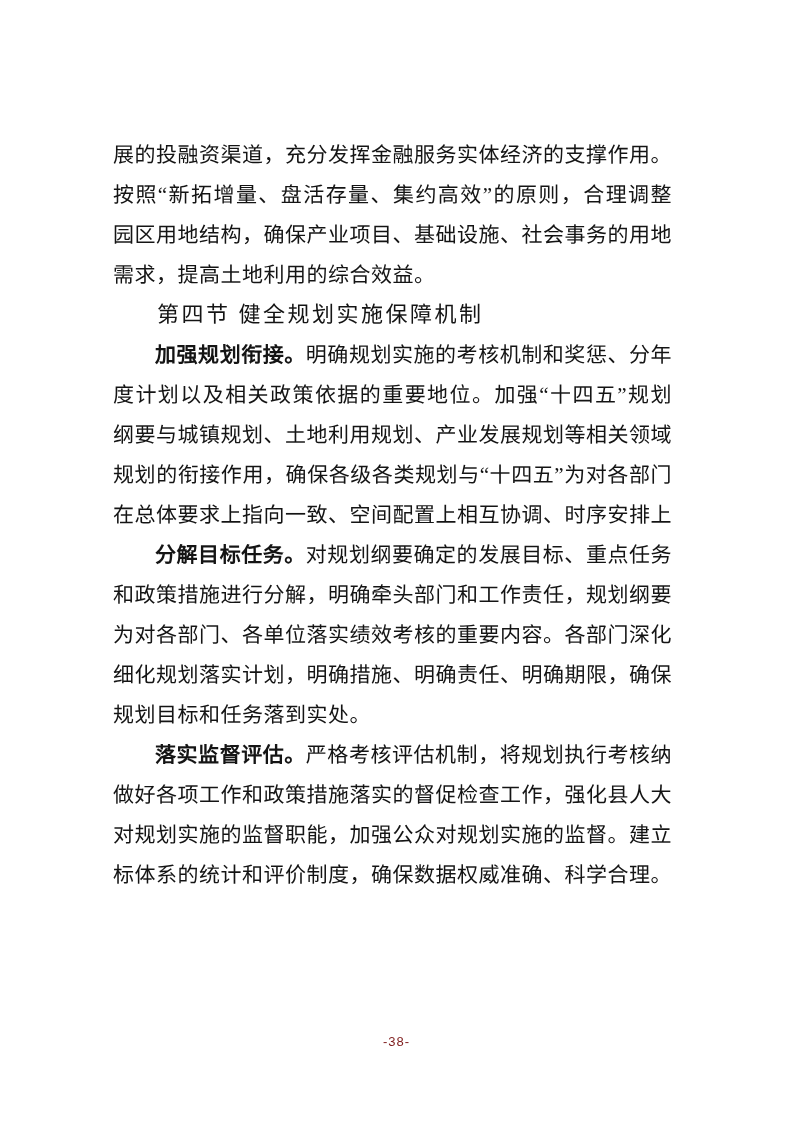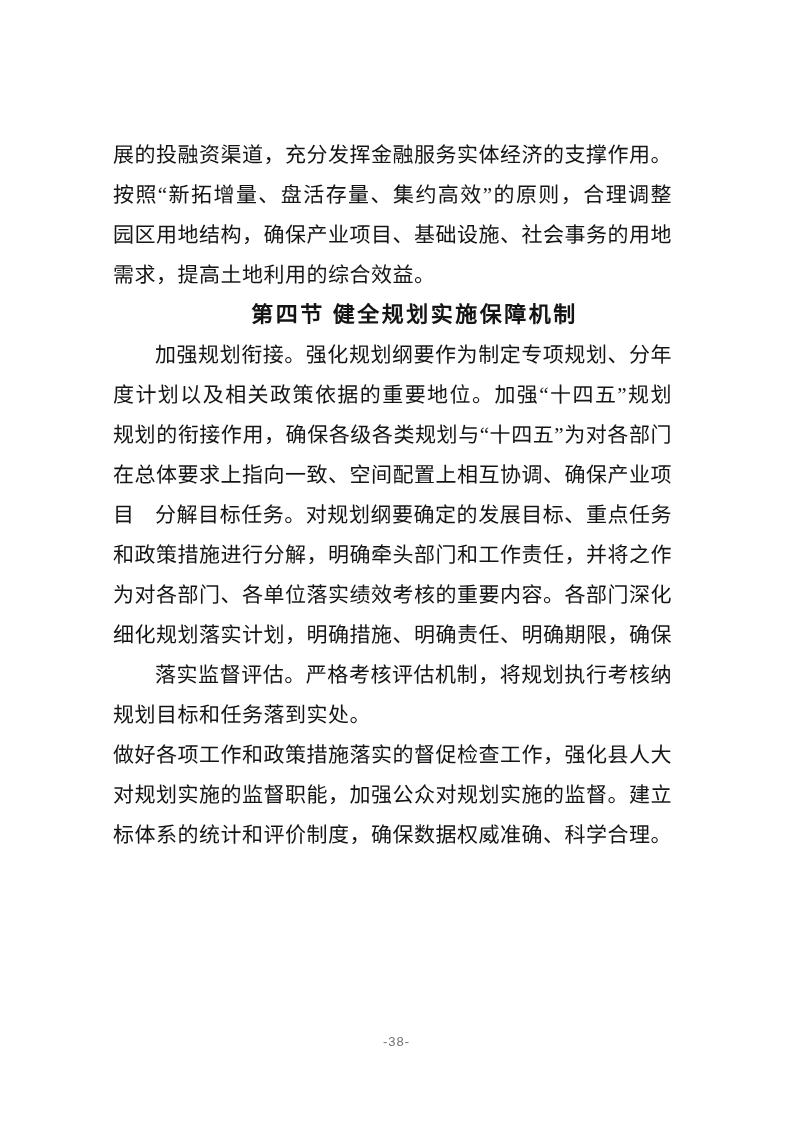--- a/index.html
+++ b/index.html
@@ -36,79 +36,79 @@
   }
   .line.just {
     white-space: normal;
     text-align: justify;
     text-align-last: justify;
   }
   .line.indent {
     text-indent: 42px;
   }
   .lead {
-    font-weight: normal;
+    font-weight: bold;
   }
   .heading {
     margin: 0;
     height: 40px;
     line-height: 40px;
     font-size: 22px;
-    font-weight: bold;
+    font-weight: normal;
     letter-spacing: 2.5px;
     text-indent: 44px;
     white-space: nowrap;
-    text-align: center;
   }
   .footer {
     position: absolute;
     left: 0;
     width: 793px;
     top: 1032px;
     text-align: center;
   }
   .page-number {
     font-family: "Liberation Sans", "DejaVu Sans", sans-serif;
     font-size: 13px;
     letter-spacing: 1px;
-    color: #737373;
+    color: #7f1d1d;
   }
 </style>
 </head>
 <body>
 
 <div class="page">
 
   <div class="doc-body">
 
     <p class="line just">展的投融资渠道，充分发挥金融服务实体经济的支撑作用。</p>
     <p class="line just">按照“新拓增量、盘活存量、集约高效”的原则，合理调整</p>
     <p class="line just">园区用地结构，确保产业项目、基础设施、社会事务的用地</p>
     <p class="line">需求，提高土地利用的综合效益。</p>
 
     <h2 class="heading">第四节 健全规划实施保障机制</h2>
 
     <p class="line just indent">
-      <span class="lead">加强规划衔接。</span><span>强化规划纲要作为制定专项规划、分年</span>
+      <span class="lead">加强规划衔接。</span><span>明确规划实施的考核机制和奖惩、分年</span>
     </p>
     <p class="line just">度计划以及相关政策依据的重要地位。加强“十四五”规划</p>
+    <p class="line just">纲要与城镇规划、土地利用规划、产业发展规划等相关领域</p>
     <p class="line just">规划的衔接作用，确保各级各类规划与“十四五”为对各部门</p>
-    <p class="line just">在总体要求上指向一致、空间配置上相互协调、确保产业项目</p>
+    <p class="line just">在总体要求上指向一致、空间配置上相互协调、时序安排上</p>
 
     <p class="line just indent">
       <span class="lead">分解目标任务。</span><span>对规划纲要确定的发展目标、重点任务</span>
     </p>
-    <p class="line just">和政策措施进行分解，明确牵头部门和工作责任，并将之作</p>
+    <p class="line just">和政策措施进行分解，明确牵头部门和工作责任，规划纲要</p>
     <p class="line just">为对各部门、各单位落实绩效考核的重要内容。各部门深化</p>
     <p class="line just">细化规划落实计划，明确措施、明确责任、明确期限，确保</p>
+    <p class="line">规划目标和任务落到实处。</p>
+
     <p class="line just indent">
       <span class="lead">落实监督评估。</span><span>严格考核评估机制，将规划执行考核纳</span>
     </p>
-
-    <p class="line">规划目标和任务落到实处。</p>
     <p class="line just">做好各项工作和政策措施落实的督促检查工作，强化县人大</p>
     <p class="line just">对规划实施的监督职能，加强公众对规划实施的监督。建立</p>
     <p class="line just">标体系的统计和评价制度，确保数据权威准确、科学合理。</p>
 
   </div>
 
   <div class="footer">
     <span class="page-number">-38-</span>
   </div>
 

